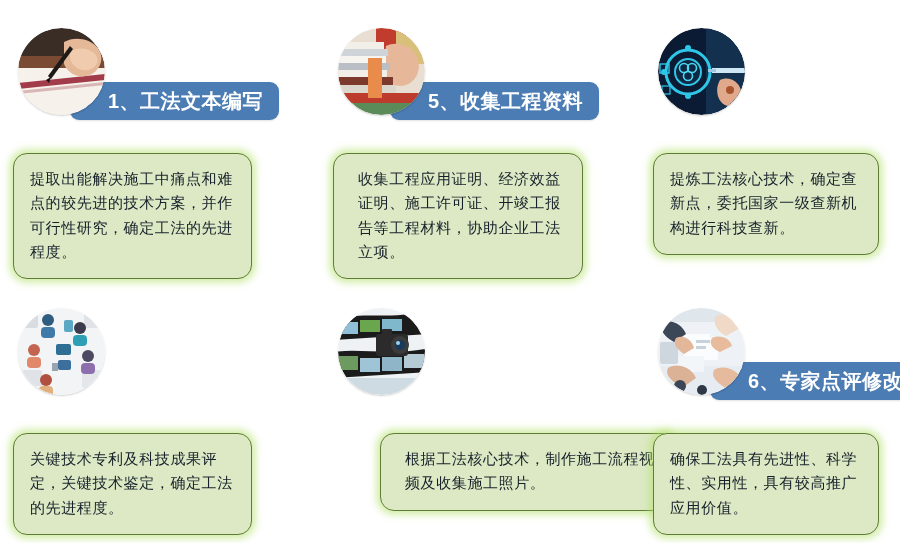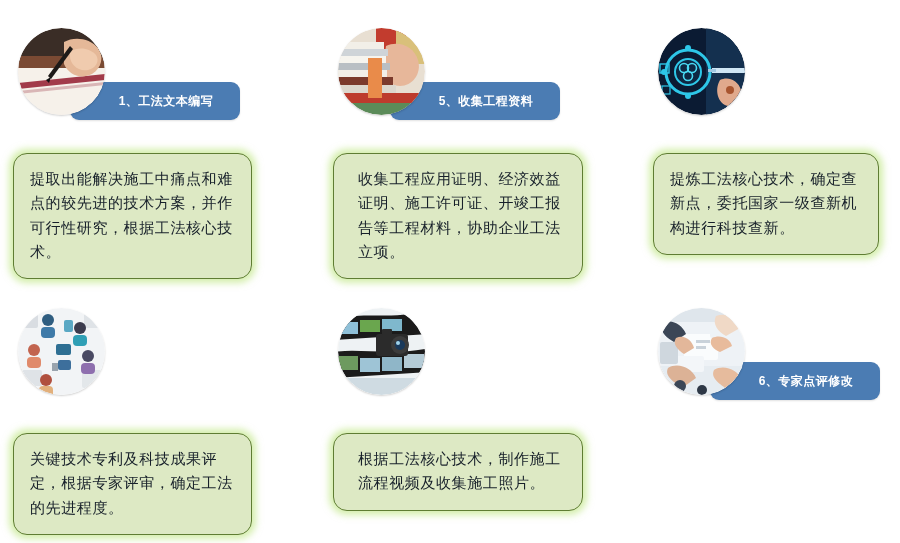--- a/index.html
+++ b/index.html
@@ -63,21 +63,21 @@
     z-index: 2;
     display: flex;
     align-items: center;
     justify-content: center;
     padding: 0 16px 0 38px;
     box-sizing: border-box;
     box-shadow: 0 1px 2px rgba(0,0,0,0.12);
   }
   .banner-text {
     color: #ffffff;
-    font-size: 12px;
+    font-size: 20px;
     font-weight: bold;
     letter-spacing: 0.5px;
     white-space: nowrap;
     line-height: 1;
   }
 
   
   .desc-card {
     position: absolute;
     left: 13px;
@@ -95,21 +95,21 @@
     font-size: 15px;
     line-height: 1.62;
     letter-spacing: 0.6px;
     text-align: left;
     font-family: "DejaVu Sans", "Liberation Sans", sans-serif;
   }
 
   
   .step.c2 .desc-card { width: 250px; padding-left: 24px; }
   .step.c3 .desc-card { width: 226px; }
-  .step.c2.r2 .desc-card { width: 250px; }
+  .step.c2.r2 .desc-card { width: 296px; margin-left: 47px; }
 </style>
 </head>
 <body>
 
 <div class="board">
 
   <div class="step r1 c1">
     <div class="step-head">
       <div class="photo-circle">
         <svg viewBox="0 0 87 87" xmlns="http://www.w3.org/2000/svg">
@@ -130,21 +130,21 @@
             <path d="M30 48 L52 18 L55 21 L33 51 Z" fill="#1e1a18"></path>
             <path d="M28 52 L33 49 L31 55 Z" fill="#111"></path>
           </g>
         </svg>
       </div>
       <div class="banner">
         <span class="banner-text">1、工法文本编写</span>
       </div>
     </div>
     <div class="desc-card">
-      <div class="desc-text">提取出能解决施工中痛点和难点的较先进的技术方案，并作可行性研究，根据工法核心技术。</div>
+      <div class="desc-text">提取出能解决施工中痛点和难点的较先进的技术方案，并作可行性研究，确定工法的先进程度。</div>
     </div>
   </div>
 
   <div class="step r1 c2">
     <div class="step-head">
       <div class="photo-circle">
         <svg viewBox="0 0 87 87" xmlns="http://www.w3.org/2000/svg">
           <defs>
               <clipPath id="cp2">
                 <circle cx="43.5" cy="43.5" r="43.5"></circle>
@@ -239,21 +239,21 @@
             <rect x="21" y="78" width="14" height="11" rx="4" fill="#e2b07c"></rect>
             <rect x="38" y="36" width="15" height="11" rx="2" fill="#2f6f93"></rect>
             <rect x="40" y="52" width="13" height="10" rx="2" fill="#3d6f9c"></rect>
             <rect x="46" y="12" width="9" height="12" rx="2" fill="#5aa8c4"></rect>
             <rect x="34" y="55" width="6" height="8" fill="#9aa4ae"></rect>
           </g>
         </svg>
       </div>
     </div>
     <div class="desc-card">
-      <div class="desc-text">关键技术专利及科技成果评定，根据专家评审，确定工法的先进程度。</div>
+      <div class="desc-text">关键技术专利及科技成果评定，关键技术鉴定，确定工法的先进程度。</div>
     </div>
   </div>
 
   <div class="step r2 c2">
     <div class="step-head">
       <div class="photo-circle">
         <svg viewBox="0 0 87 87" xmlns="http://www.w3.org/2000/svg">
           <defs>
               <clipPath id="cp5">
                 <circle cx="43.5" cy="43.5" r="43.5"></circle>
@@ -312,15 +312,18 @@
             <circle cx="44" cy="82" r="5" fill="#2e3846"></circle>
             <rect x="38" y="32" width="14" height="3" fill="#c9d2da"></rect>
             <rect x="38" y="38" width="10" height="3" fill="#c9d2da"></rect>
           </g>
         </svg>
       </div>
       <div class="banner">
         <span class="banner-text">6、专家点评修改</span>
       </div>
     </div>
+    <div class="desc-card">
+      <div class="desc-text">确保工法具有先进性、科学性、实用性，具有较高推广应用价值。</div>
+    </div>
   </div>
 
 </div>
 
 </body></html>

